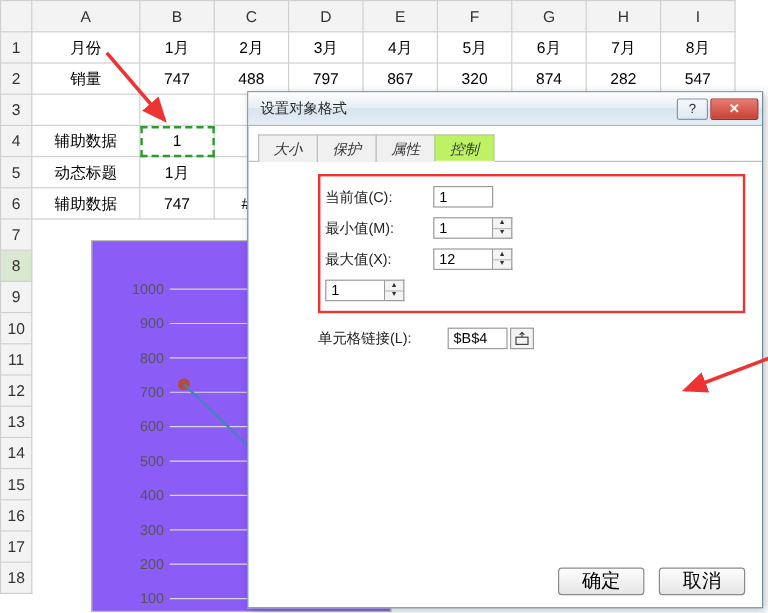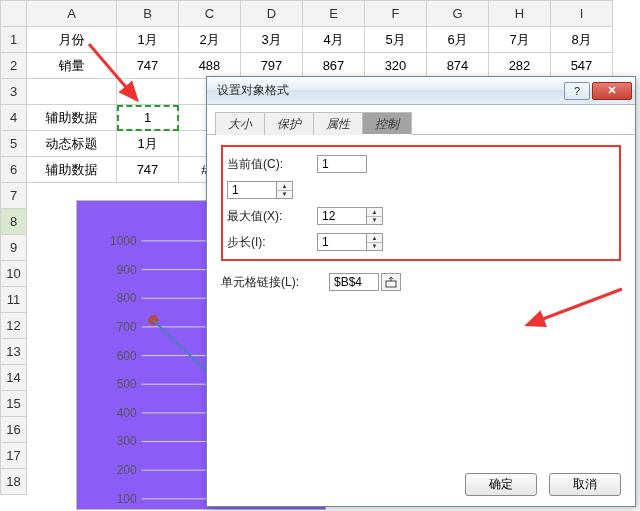--- a/index.html
+++ b/index.html
@@ -125,29 +125,30 @@
     background: #f0f0f0;
     font-size: 12px;
     position: relative;
     top: 1px;
     cursor: pointer;
     color: #333;
     margin-right: -1px;
     font-style: italic;
   }
   .tab.active {
-    background: #a3a3a3;
+    background: #bef264;
     border-bottom: 1px solid #fff;
     z-index: 2;
   }
 
   .dlg-body {
     padding: 10px 14px;
     position: relative;
     height: calc(100% - 28px - 30px);
+    margin-left: 44px;
   }
   .frow {
     display: flex;
     align-items: center;
     height: 26px;
     font-size: 12px;
   }
   .frow label {
     width: 90px;
     color: #222;
@@ -211,21 +212,21 @@
     bottom: 10px;
     display: flex;
     gap: 12px;
   }
   .btn {
     min-width: 72px;
     height: 23px;
     border: 1px solid #8a8a8a;
     background: linear-gradient(#fdfdfd, #e6e6e6);
     border-radius: 3px;
-    font-size: 12px;
+    font-size: 16px;
     display: inline-flex;
     align-items: center;
     justify-content: center;
     cursor: pointer;
   }
 
   
   .arrow2 {
     position: absolute;
     left: 310px;
@@ -426,36 +427,36 @@
     <div class="tab active">控制</div>
   </div>
 
   <div class="dlg-body">
     <div class="redbox">
       <div class="frow">
         <label>当前值(C):</label>
         <input type="text" value="1" style="">
       </div>
       <div class="frow">
+        <label>最小值(M):</label>
         <input type="text" value="1" style="">
         <span class="spin">
             <div>▲</div>
             <div>▼</div>
           </span>
       </div>
       <div class="frow">
         <label>最大值(X):</label>
         <input type="text" value="12" style="">
         <span class="spin">
             <div>▲</div>
             <div>▼</div>
           </span>
       </div>
       <div class="frow">
-        <label>步长(I):</label>
         <input type="text" value="1" style="">
         <span class="spin">
             <div>▲</div>
             <div>▼</div>
           </span>
       </div>
     </div>
 
 
     <div class="frow" style="margin-top:8px">

